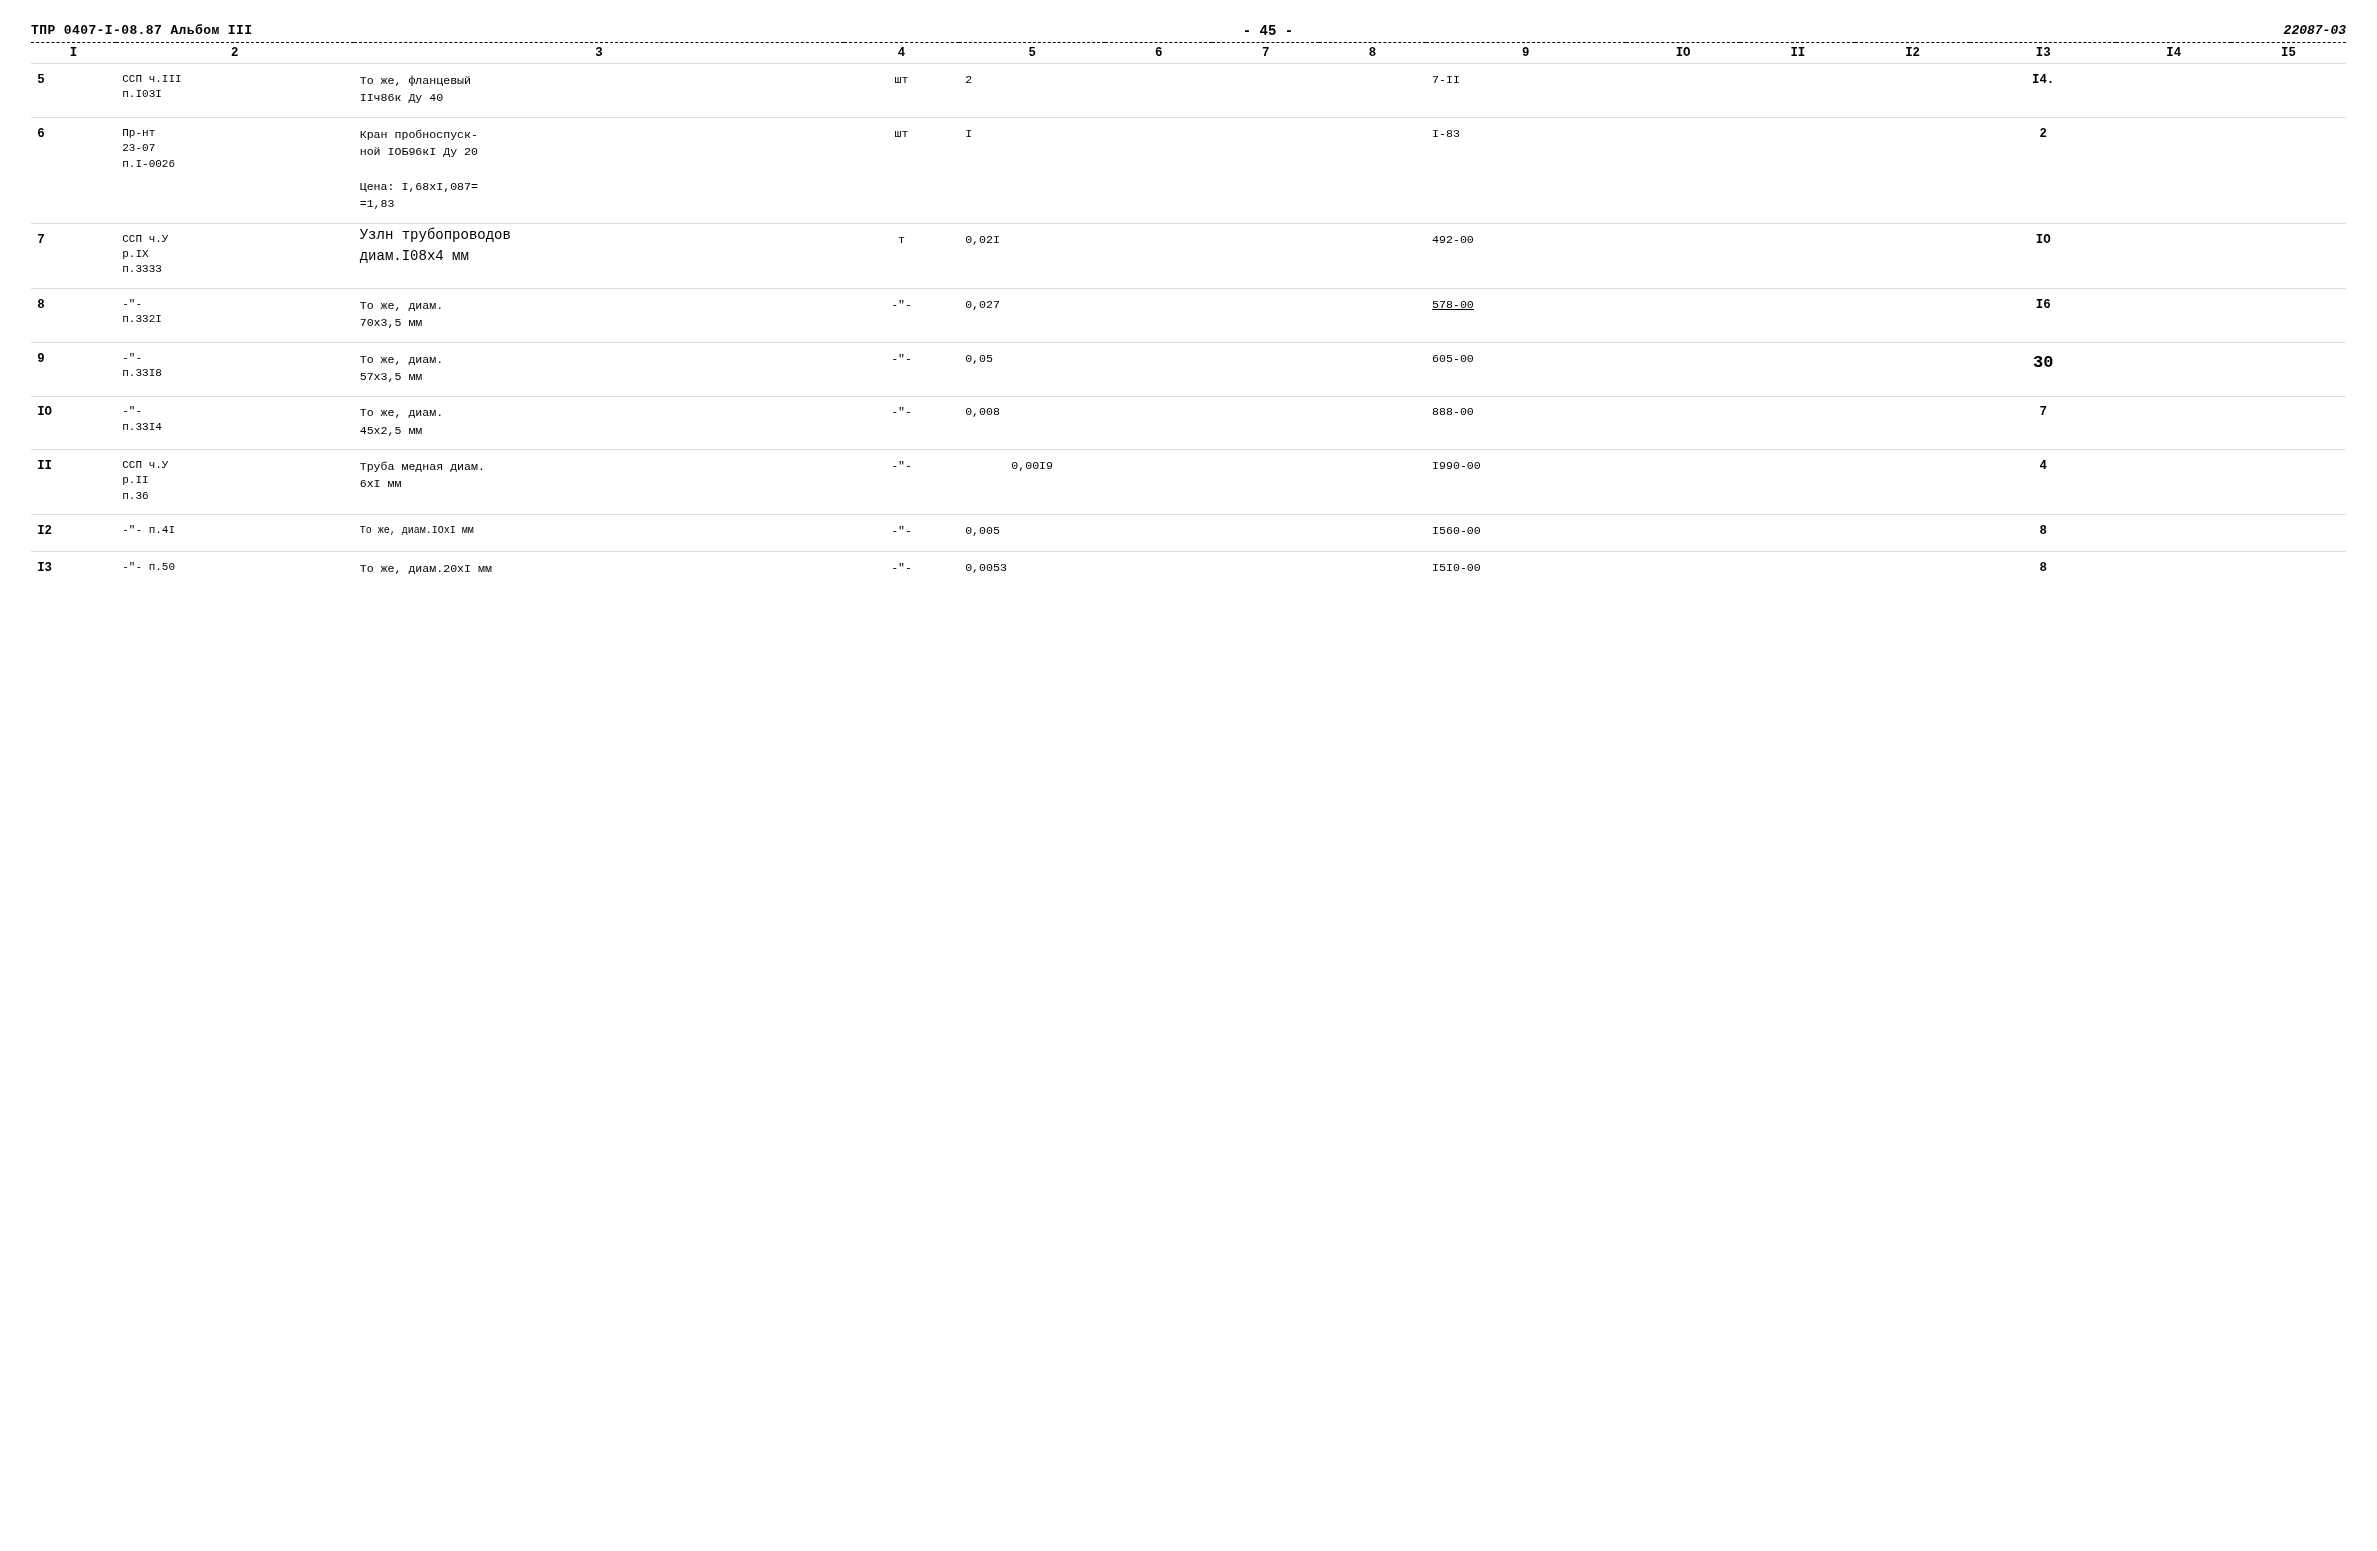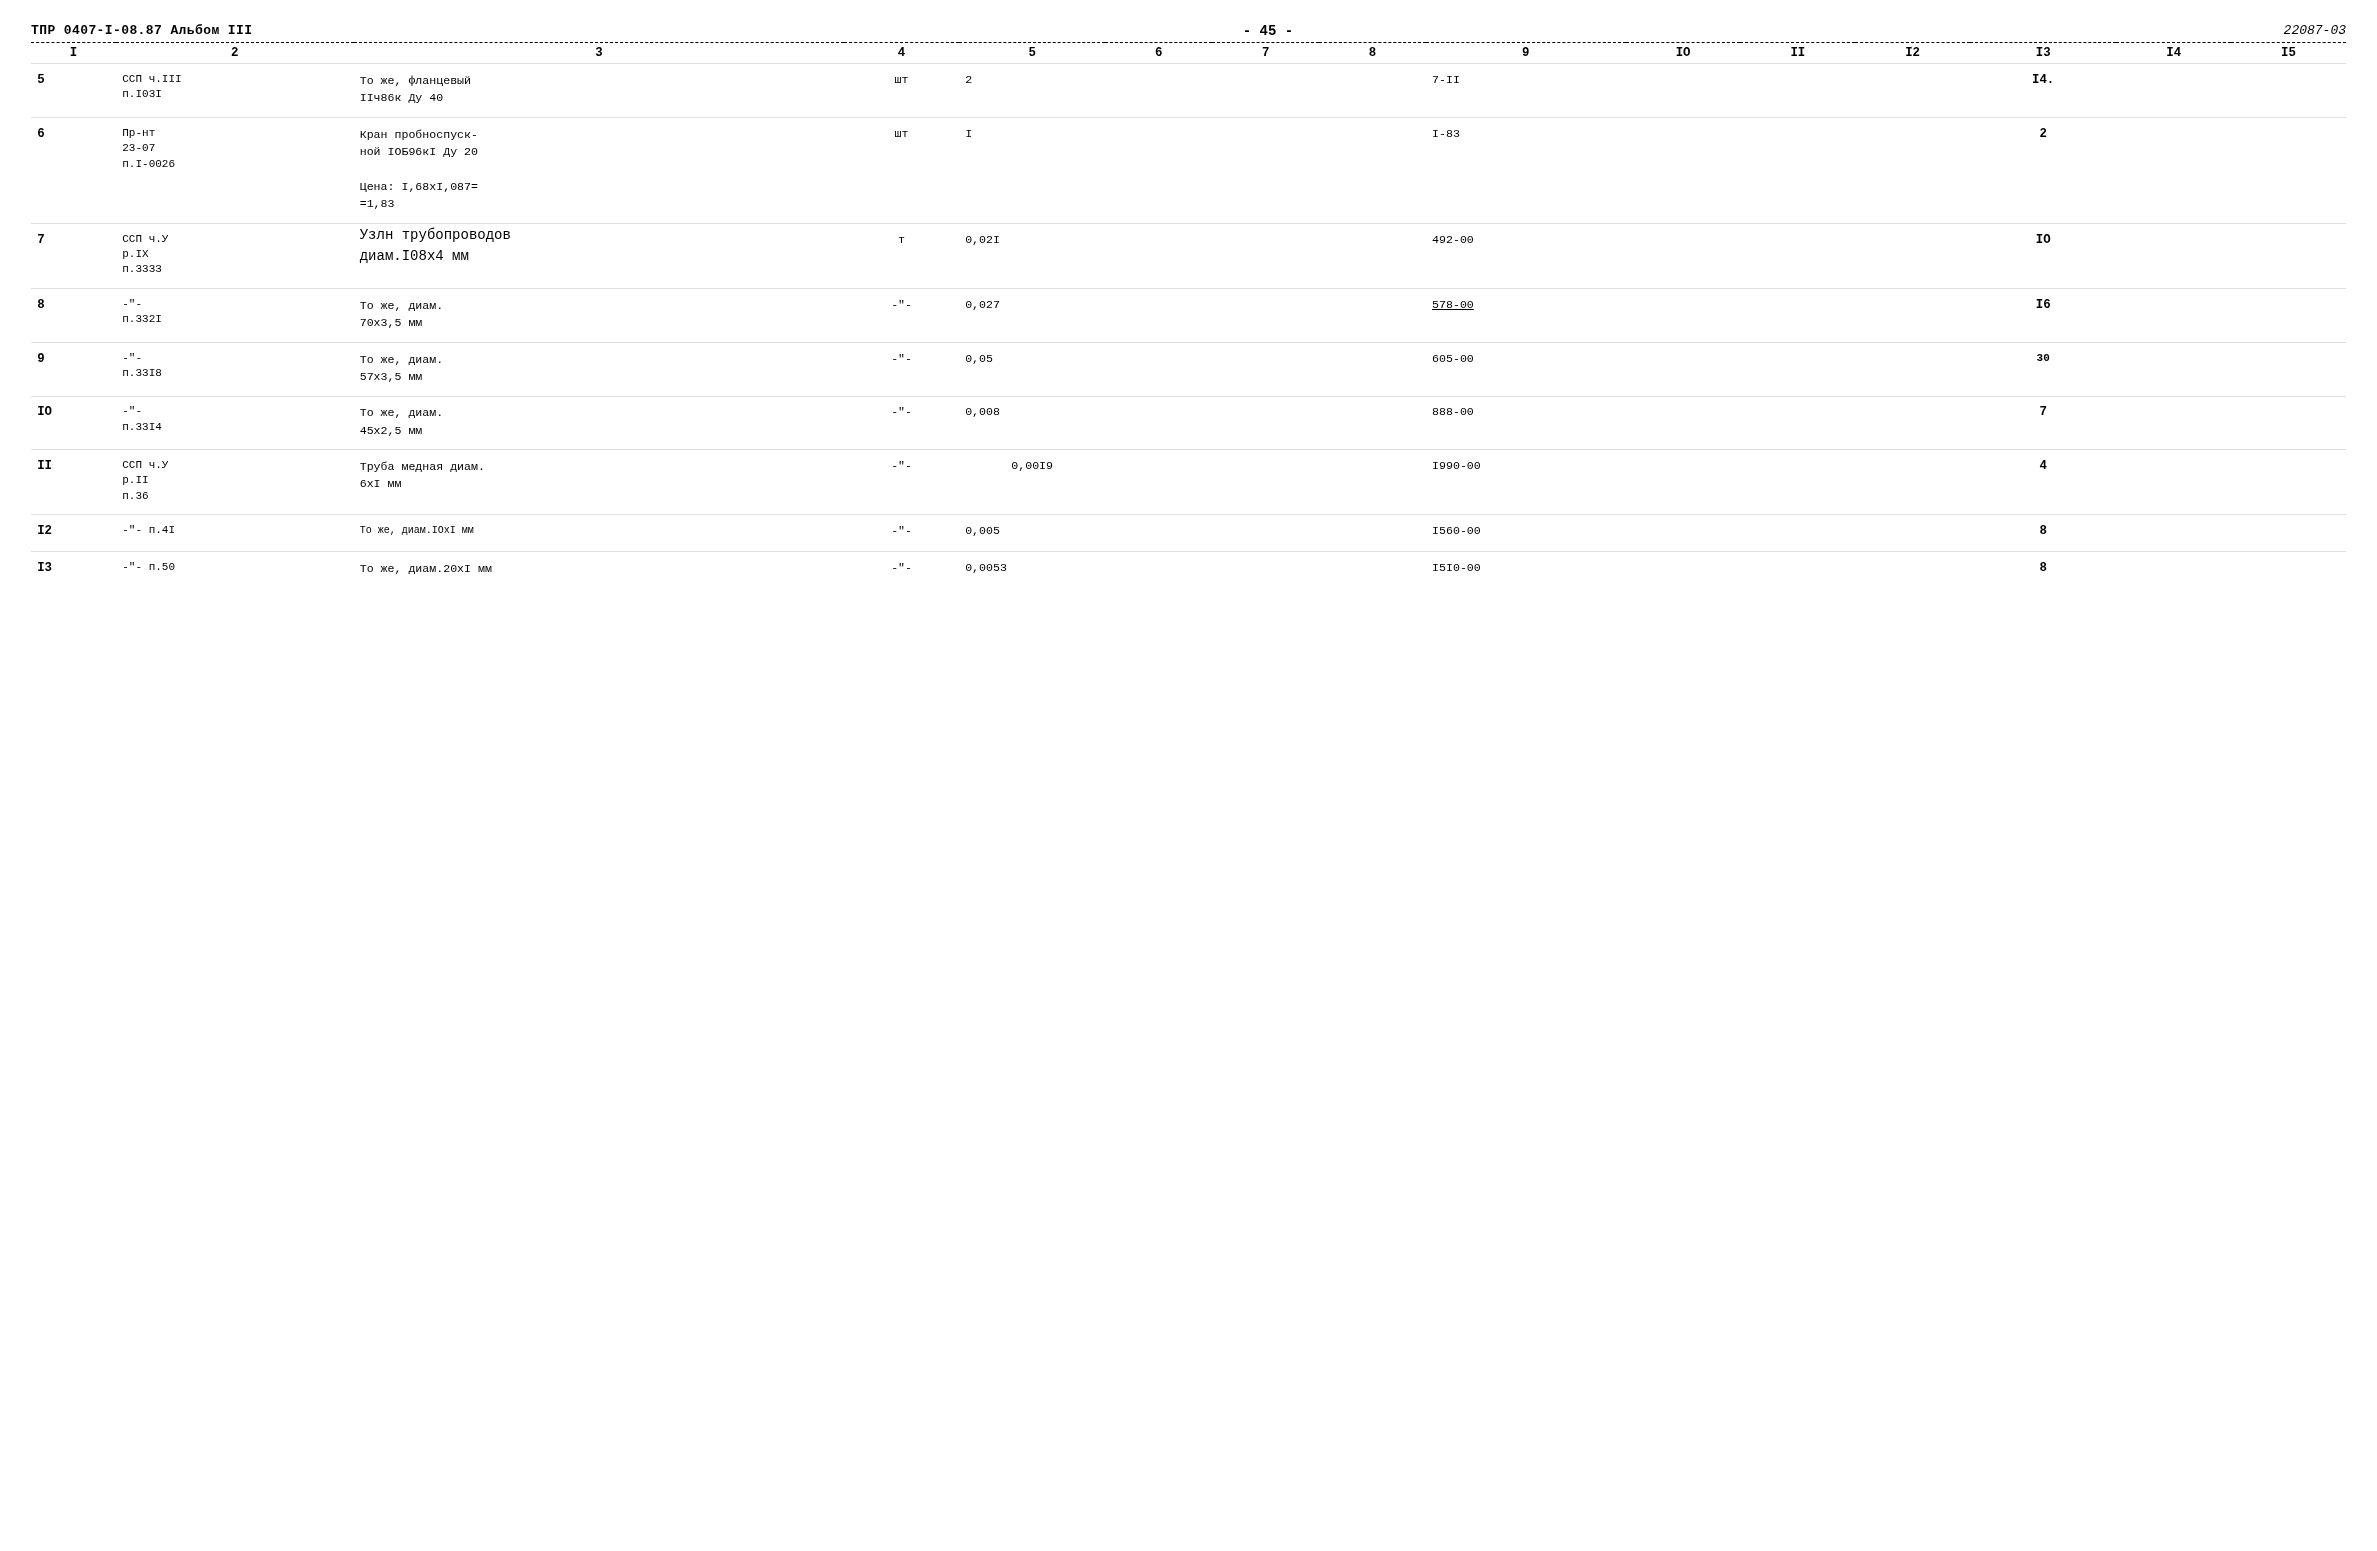--- a/index.html
+++ b/index.html
@@ -34,21 +34,21 @@
     .header-center {
       font-size: 14px;
       font-weight: bold;
       text-align: center;
       flex: 1;
     }
 
     .header-right {
       font-size: 13px;
       font-style: italic;
-      font-weight: normal;
+      font-weight: bold;
     }
 
     .table-container {
       width: 100%;
       margin-top: 3.1px;
     }
 
     table {
       width: 100%;
       border-collapse: collapse;
@@ -221,21 +221,21 @@
 57х3,5 мм</td>
           <td style="text-align: center; vertical-align: top; padding-top: 7.7px;">-"-</td>
           <td style="text-align: left; vertical-align: top; padding-top: 7.7px;">0,05</td>
           <td></td>
           <td></td>
           <td></td>
           <td style="vertical-align: top; padding-top: 7.7px;">605-00</td>
           <td></td>
           <td></td>
           <td></td>
-          <td style="font-weight: bold; font-size: 11px; text-align: center; vertical-align: top; padding-top: 7.7px;">30</td>
+          <td style="font-weight: bold; font-size: 17px; text-align: center; vertical-align: top; padding-top: 7.7px;">30</td>
           <td></td>
           <td></td>
         </tr>
         <tr>
           <td colspan="15" style="height: 6.2px;"></td>
         </tr>
         <tr class="data-row" style="border-top: 0.8px solid rgb(221, 221, 221);">
           <td style="font-weight: bold; font-size: 12.4px; vertical-align: top; padding-top: 7.7px;">IO</td>
           <td style="font-size: 11px; vertical-align: top; padding-top: 7.7px; line-height: 1.4; white-space: pre-line;">-"-
 п.33I4</td>

